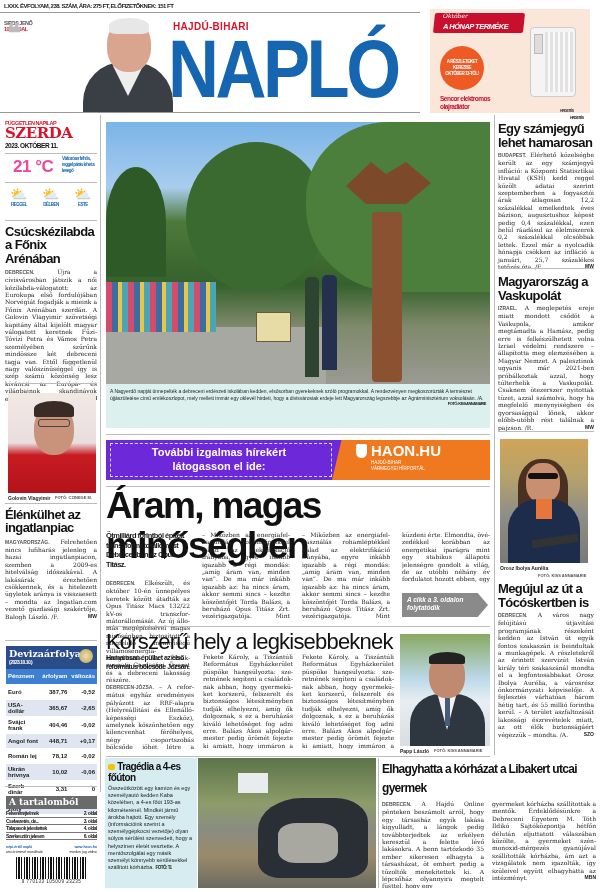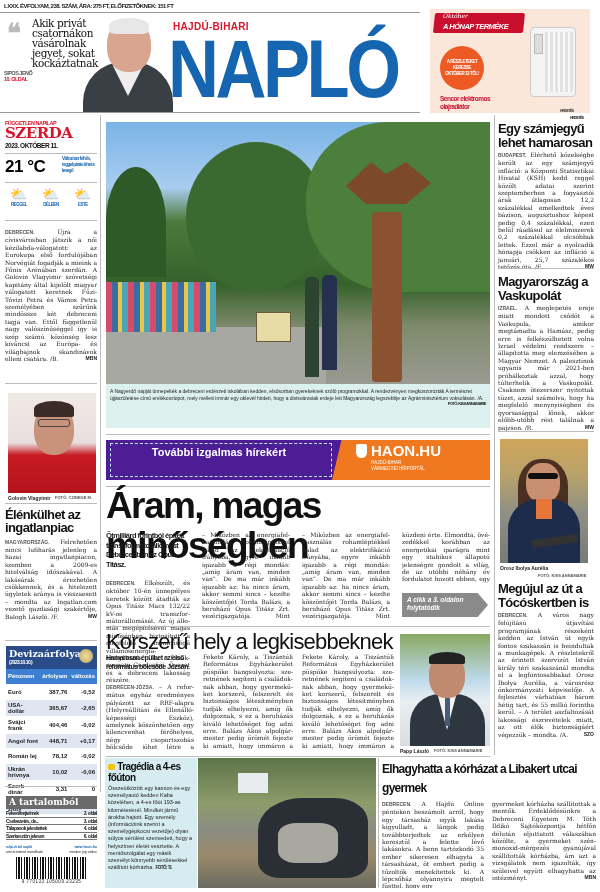--- a/index.html
+++ b/index.html
@@ -21,21 +21,20 @@
 table.fx td.r{text-align:right}
 </style>
 </head>
 <body>
 
 <div class="abs cond" style="left:4px;top:3px;font-size:6px;color:#222">LXXX. ÉVFOLYAM, 238. SZÁM, ÁRA: 275 FT, ELŐFIZETŐKNEK: 151 FT</div>
 <div class="hr" style="left:0;top:12px;width:420px;background:#999"></div>
 
 <div class="abs" style="left:4px;top:18px;width:105px">
   <div class="abs" style="left:3px;top:8px;font-size:26px;color:#bbb;font-family:'DejaVu Serif',serif;font-weight:bold;line-height:14px">❝</div>
-  <div style="padding-left:28px;font-size:10.5px;line-height:10px;font-family:'DejaVu Serif',serif;color:#111;letter-spacing:-0.4px">Akik privát csatornákon vásárolnak jegyet, sokat kockáztatnak</div>
   <div class="cond" style="font-size:5.5px;color:#555;margin-top:2px">SIPOS JENŐ</div>
   <div class="cond" style="font-size:5.5px;color:#d8152a">10. OLDAL</div>
 </div>
 
 <div class="photo" style="left:65px;top:12px;width:108px;height:100px">
   <div class="abs" style="left:18px;top:50px;width:90px;height:60px;background:#3a3f45;border-radius:40px 40px 0 0"></div>
   <div class="abs" style="left:48px;top:54px;width:30px;height:30px;background:#eee;clip-path:polygon(0 0,100% 0,50% 100%)"></div>
   <div class="abs" style="left:42px;top:8px;width:44px;height:52px;background:#d9a58f;border-radius:45%"></div>
   <div class="abs" style="left:44px;top:6px;width:40px;height:16px;background:#e7e7e7;border-radius:50% 50% 20% 20%"></div>
 </div>
@@ -59,41 +58,42 @@
   <div class="abs cond" style="left:130px;top:100px;font-size:3.5px;color:#333">HIRDETÉS</div>
 </div>
 
 <div class="vr" style="left:100px;top:115px;height:677px"></div>
 
 <div class="abs" style="left:5px;top:120px;width:92px">
   <div class="cond" style="font-size:5.5px;color:#d8152a">FÜGGETLEN NAPILAP</div>
   <div style="font-size:15px;font-weight:bold;color:#d8152a;font-family:'DejaVu Serif',serif;line-height:15px;letter-spacing:-0.5px">SZERDA</div>
   <div class="cond" style="font-size:6.5px;color:#111;margin-top:1px">2023. OKTÓBER 11.</div>
   <div class="hr" style="left:0;top:33px;width:92px"></div>
-  <div class="abs cond" style="left:0;top:37px;font-size:17px;color:#000000">21 °C</div>
+  <div class="abs cond" style="left:8px;top:37px;font-size:17px;color:#ec4899">21 °C</div>
   <div class="abs cond" style="left:57px;top:36px;width:36px;font-size:4.5px;color:#1565b0;line-height:6px">Változóan felhős, reggel párás lehet a levegő</div>
   <div class="hr" style="left:0;top:62px;width:92px"></div>
   <div class="abs" style="left:0;top:66px;width:92px;display:flex;justify-content:space-between">
     <div style="width:28px;text-align:center">
         <div style="font-size:14px;line-height:16px;color:#f5b91a">⛅</div>
         <div class="cond" style="font-size:4.5px;color:#1565b0">REGGEL</div>
       </div>
     <div style="width:28px;text-align:center">
         <div style="font-size:14px;line-height:16px;color:#f5b91a">⛅</div>
         <div class="cond" style="font-size:4.5px;color:#1565b0">DÉLBEN</div>
       </div>
     <div style="width:28px;text-align:center">
         <div style="font-size:14px;line-height:16px;color:#f5b91a">⛅</div>
         <div class="cond" style="font-size:4.5px;color:#1565b0">ESTE</div>
       </div>
   </div>
 </div>
 <div class="hr" style="left:5px;top:220px;width:92px"></div>
 
 <div class="abs" style="left:5px;top:225px;width:92px">
+  <div class="h-art" style="font-size:13px">Csúcskézilabda a Főnix Arénában</div>
   <div class="body-txt" style="margin-top:3px"><span class="dateline">DEBRECEN.</span> <span>Újra a cívisvárosban játszik a női kézilabda-válogatott: az Eurokupa első fordulójában Norvégiát fogadják a mieink a Főnix Arénában szerdán. A Golovin Vlagyimir szövetségi kapitány által kijelölt magyar válogatott keretnek Fűzi-Tóvizi Petra és Vámos Petra személyében szűrűnk mindössze két debreceni tagja van. Ettől függetlenül nagy valószínűséggel így is szép számú közönség lesz kíváncsi az Európa- és világbajnok skandinávok elleni csatára. /B.</span> <span class="sig">MBN</span></div>
 </div>
 <div class="hr" style="left:5px;top:383px;width:92px"></div>
 <div class="photo" style="left:8px;top:393px;width:88px;height:100px;background:linear-gradient(180deg,#f1e9e6 0%,#e9dede 50%,#c81c23 62%,#b4121b 100%)">
   <div class="abs" style="left:26px;top:12px;width:40px;height:50px;background:#c8937a;border-radius:45%"></div>
   <div class="abs" style="left:26px;top:8px;width:40px;height:16px;background:#3a2b26;border-radius:50% 50% 10% 10%"></div>
   <div class="abs" style="left:30px;top:26px;width:32px;height:8px;border:1.5px solid #444;border-radius:3px"></div>
 </div>
 <div class="abs caption" style="left:8px;top:495px">Golovin Vlagyimir</div>
 <div class="abs caption" style="left:55px;top:495px;font-size:4px;color:#555">FOTÓ: CZINEGE M.</div>
@@ -207,24 +207,25 @@
   <div class="abs" style="left:216px;top:153px;width:15px;height:95px;background:#24304e;border-radius:5px 5px 0 0"></div>
   <div class="abs" style="left:266px;top:90px;width:30px;height:170px;background:#8a5230;border-radius:4px"></div>
   <div class="abs" style="left:230px;top:40px;width:100px;height:60px;background:#7c4a2b;clip-path:polygon(10% 40%,35% 0,50% 20%,70% 0,95% 35%,70% 70%,30% 70%)"></div>
   <div class="abs" style="left:150px;top:190px;width:35px;height:30px;background:#e7dca6;border:1px solid #6b5a3a"></div>
 </div>
 <div class="abs" style="left:106px;top:384px;width:384px;height:44px;background:#dcf0ee;padding:3px 4px">
   <div class="sans" style="font-size:5px;line-height:6.5px;color:#222;margin-top:1px"><span>A Nagyerdő napját ünnepelték a debreceni erdészeti iskolában kedden, elsősorban gyerekeknek szóló programokkal. A rendezvényen megkoszorúzták A természet újjászületése című emlékoszlopot, mely mellett immár egy oklevél hirdeti, hogy a divisvárosiak erdeje lett Magyarország legszebbje az Agrárminisztérium voksolásán. /A.</span> <span class="cond" style="float:right;font-size:4px">FOTÓ: KISS ANNAMARIE</span></div>
 </div>
 <div class="hr" style="left:106px;top:434px;width:384px"></div>
 
-<div class="abs" style="left:106px;top:440px;width:348px;height:40px;background:#4c1d95">
+<div class="abs" style="left:106px;top:440px;width:348px;height:40px;background:#6d28d9">
   <div class="abs" style="left:4px;top:3px;width:222px;height:34px;border:1px dashed #bfe6f6"></div>
   <div class="abs sans" style="left:0;top:5px;width:226px;text-align:center;color:#fff;font-weight:bold;font-size:11px;line-height:14px">
       <div>További izgalmas hírekért</div>
+      <div>látogasson el ide:</div>
     </div>
   <div class="abs" style="left:226px;top:0;width:158px;height:40px;background:#f0781e;clip-path:polygon(6% 0,100% 0,100% 100%,0 100%)"></div>
   <div class="abs" style="left:250px;top:4px;width:11px;height:14px;background:#fff;border-radius:2px 2px 6px 6px"></div>
   <div class="abs sans" style="left:265px;top:2px;font-size:15px;color:#fff;font-weight:bold">HAON.HU</div>
   <div class="abs sans" style="left:265px;top:20px;font-size:4.5px;color:#fff;line-height:6px">
       <div>HAJDÚ-BIHAR</div>
       <div>VÁRMEGYEI HÍRPORTÁL</div>
     </div>
 </div>
 <div class="hr" style="left:106px;top:486px;width:384px"></div>

